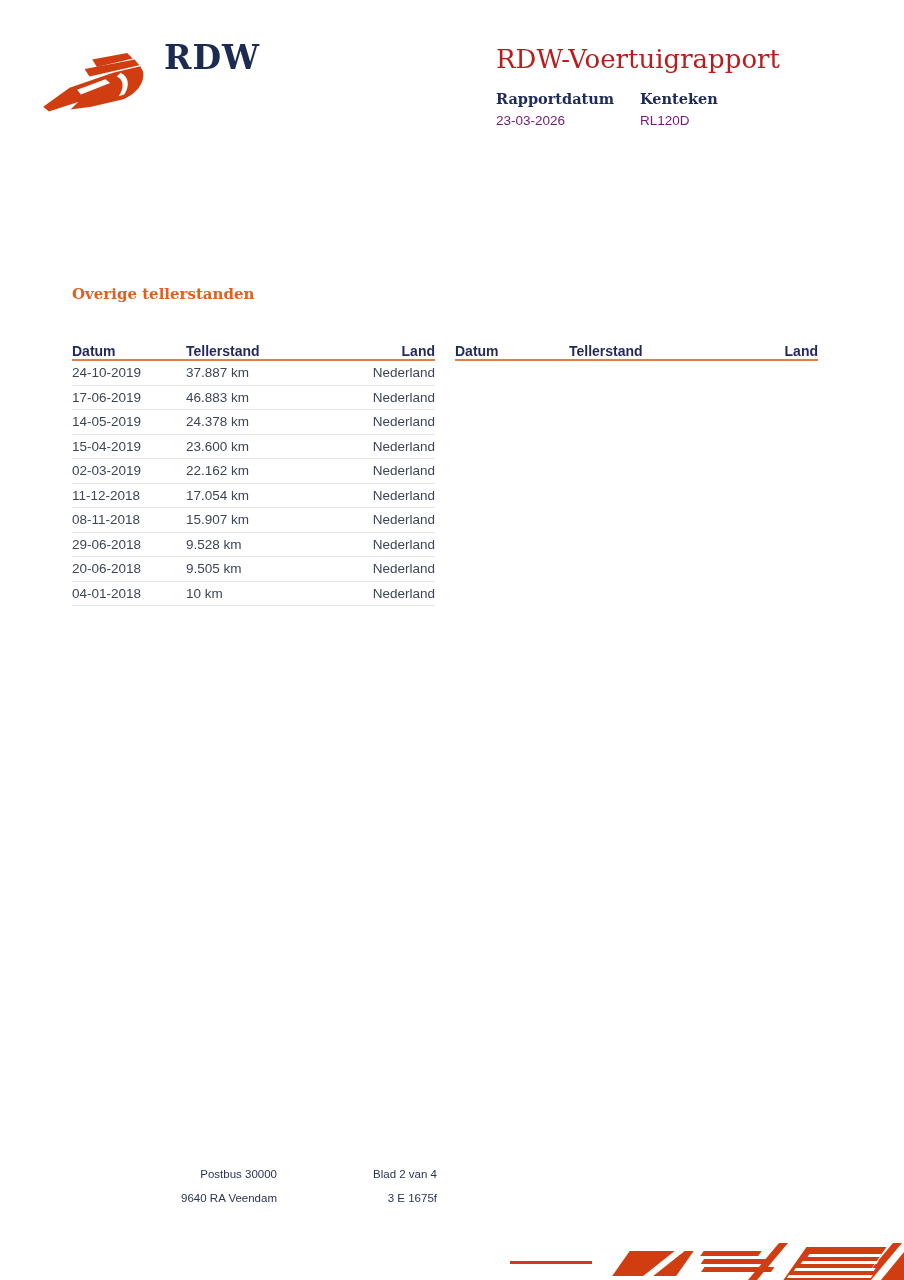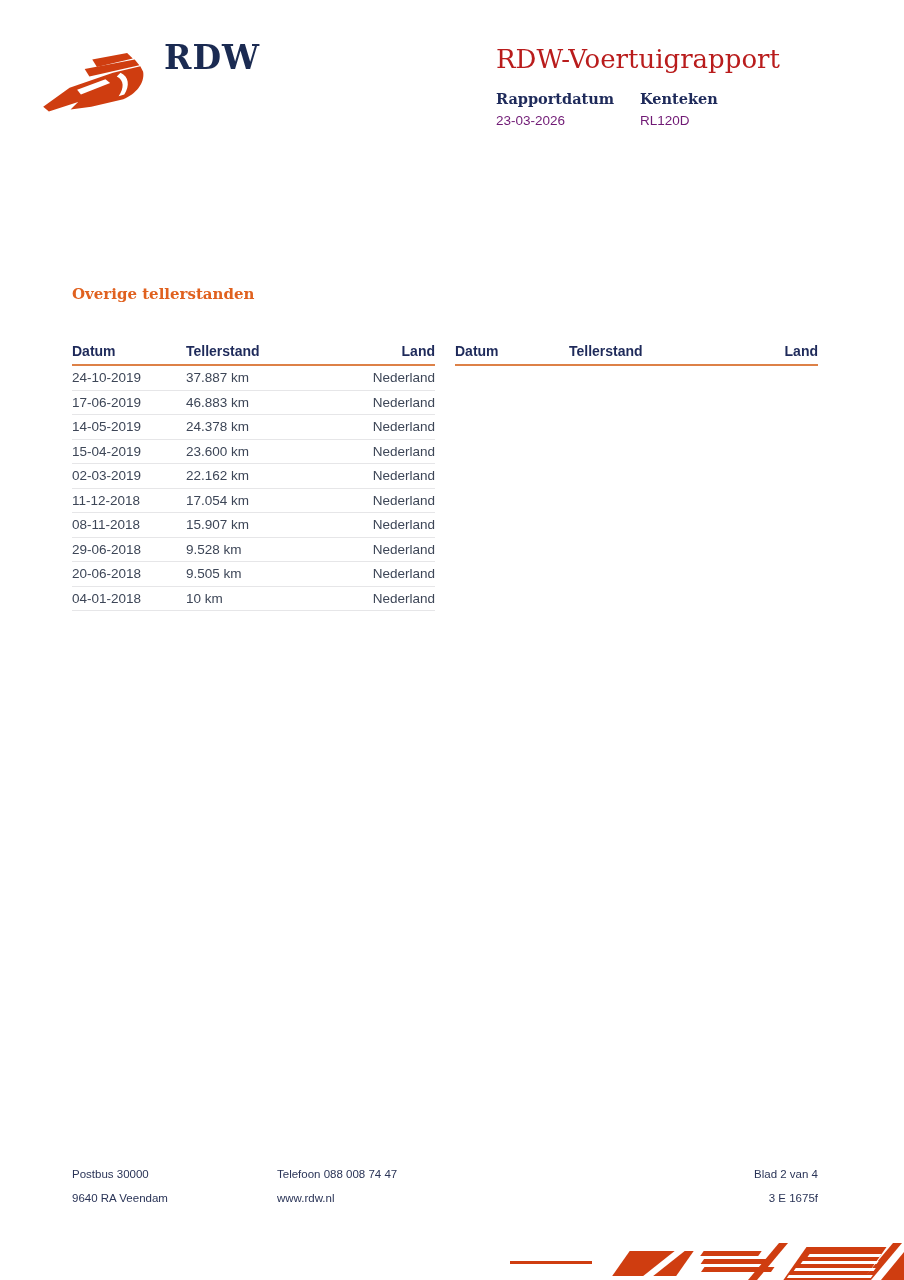--- a/index.html
+++ b/index.html
@@ -37,41 +37,41 @@
     font-family:"DejaVu Serif", serif; font-weight:bold;
     font-size:15px; color:#e0611f;
   }
 
   
   .tables { position:absolute; left:72px; top:343px; display:flex; gap:20px; }
   .otable { width:363px; }
   .thead {
     display:grid; grid-template-columns:114px 1fr 80px;
     font-weight:bold; font-size:14px; color:#1e2a5a;
-    padding-bottom:5px; border-bottom:2px solid #dd8147;
+    border-bottom:2px solid #dd8147;
     white-space:nowrap;
   }
   .thead .c3 { text-align:right; }
   .trow {
     display:grid; grid-template-columns:114px 67px 1fr;
     align-items:center; height:23.5px;
     font-size:13.5px; color:#3d4657;
     border-bottom:1px solid #e6e6e8;
     white-space:nowrap;
   }
   .trow .c2 { text-align:left; }
   .trow .c3 { text-align:right; }
   .trow:first-of-type { margin-top:4px; }
 
   
   .footer {
     position:absolute; left:72px; top:1168px; width:746px;
     display:flex; font-size:11.5px; color:#2a3457;
   }
-  .f-col1 { width:205px; }
+  .f-col1 { width:205px;text-align:right; }
   .f-col2 { flex:1; }
   .f-col3 { width:160px; text-align:right; }
   .f-line { height:12px; line-height:12px; margin-bottom:12px; }
 
   
   .stripes { position:absolute; left:505px; bottom:0; width:399px; height:38px; }
 </style>
 </head>
 <body>
 
@@ -169,24 +169,20 @@
         <span class="c3">Land</span>
       </div>
     </div>
 
   </div>
 
   <div class="footer">
     <div class="f-col1">
       <div class="f-line">Postbus 30000</div>
       <div class="f-line">9640 RA Veendam</div>
-    </div>
-    <div class="f-col2">
-      <div class="f-line">Telefoon 088 008 74 47</div>
-      <div class="f-line">www.rdw.nl</div>
     </div>
     <div class="f-col3">
       <div class="f-line">Blad 2 van 4</div>
       <div class="f-line">3 E 1675f</div>
     </div>
   </div>
 
   <svg class="stripes" viewBox="0 0 399 38" preserveAspectRatio="none" aria-hidden="true">
     <g fill="#cf3d10">
       <rect x="5" y="19" width="82" height="3"></rect>

